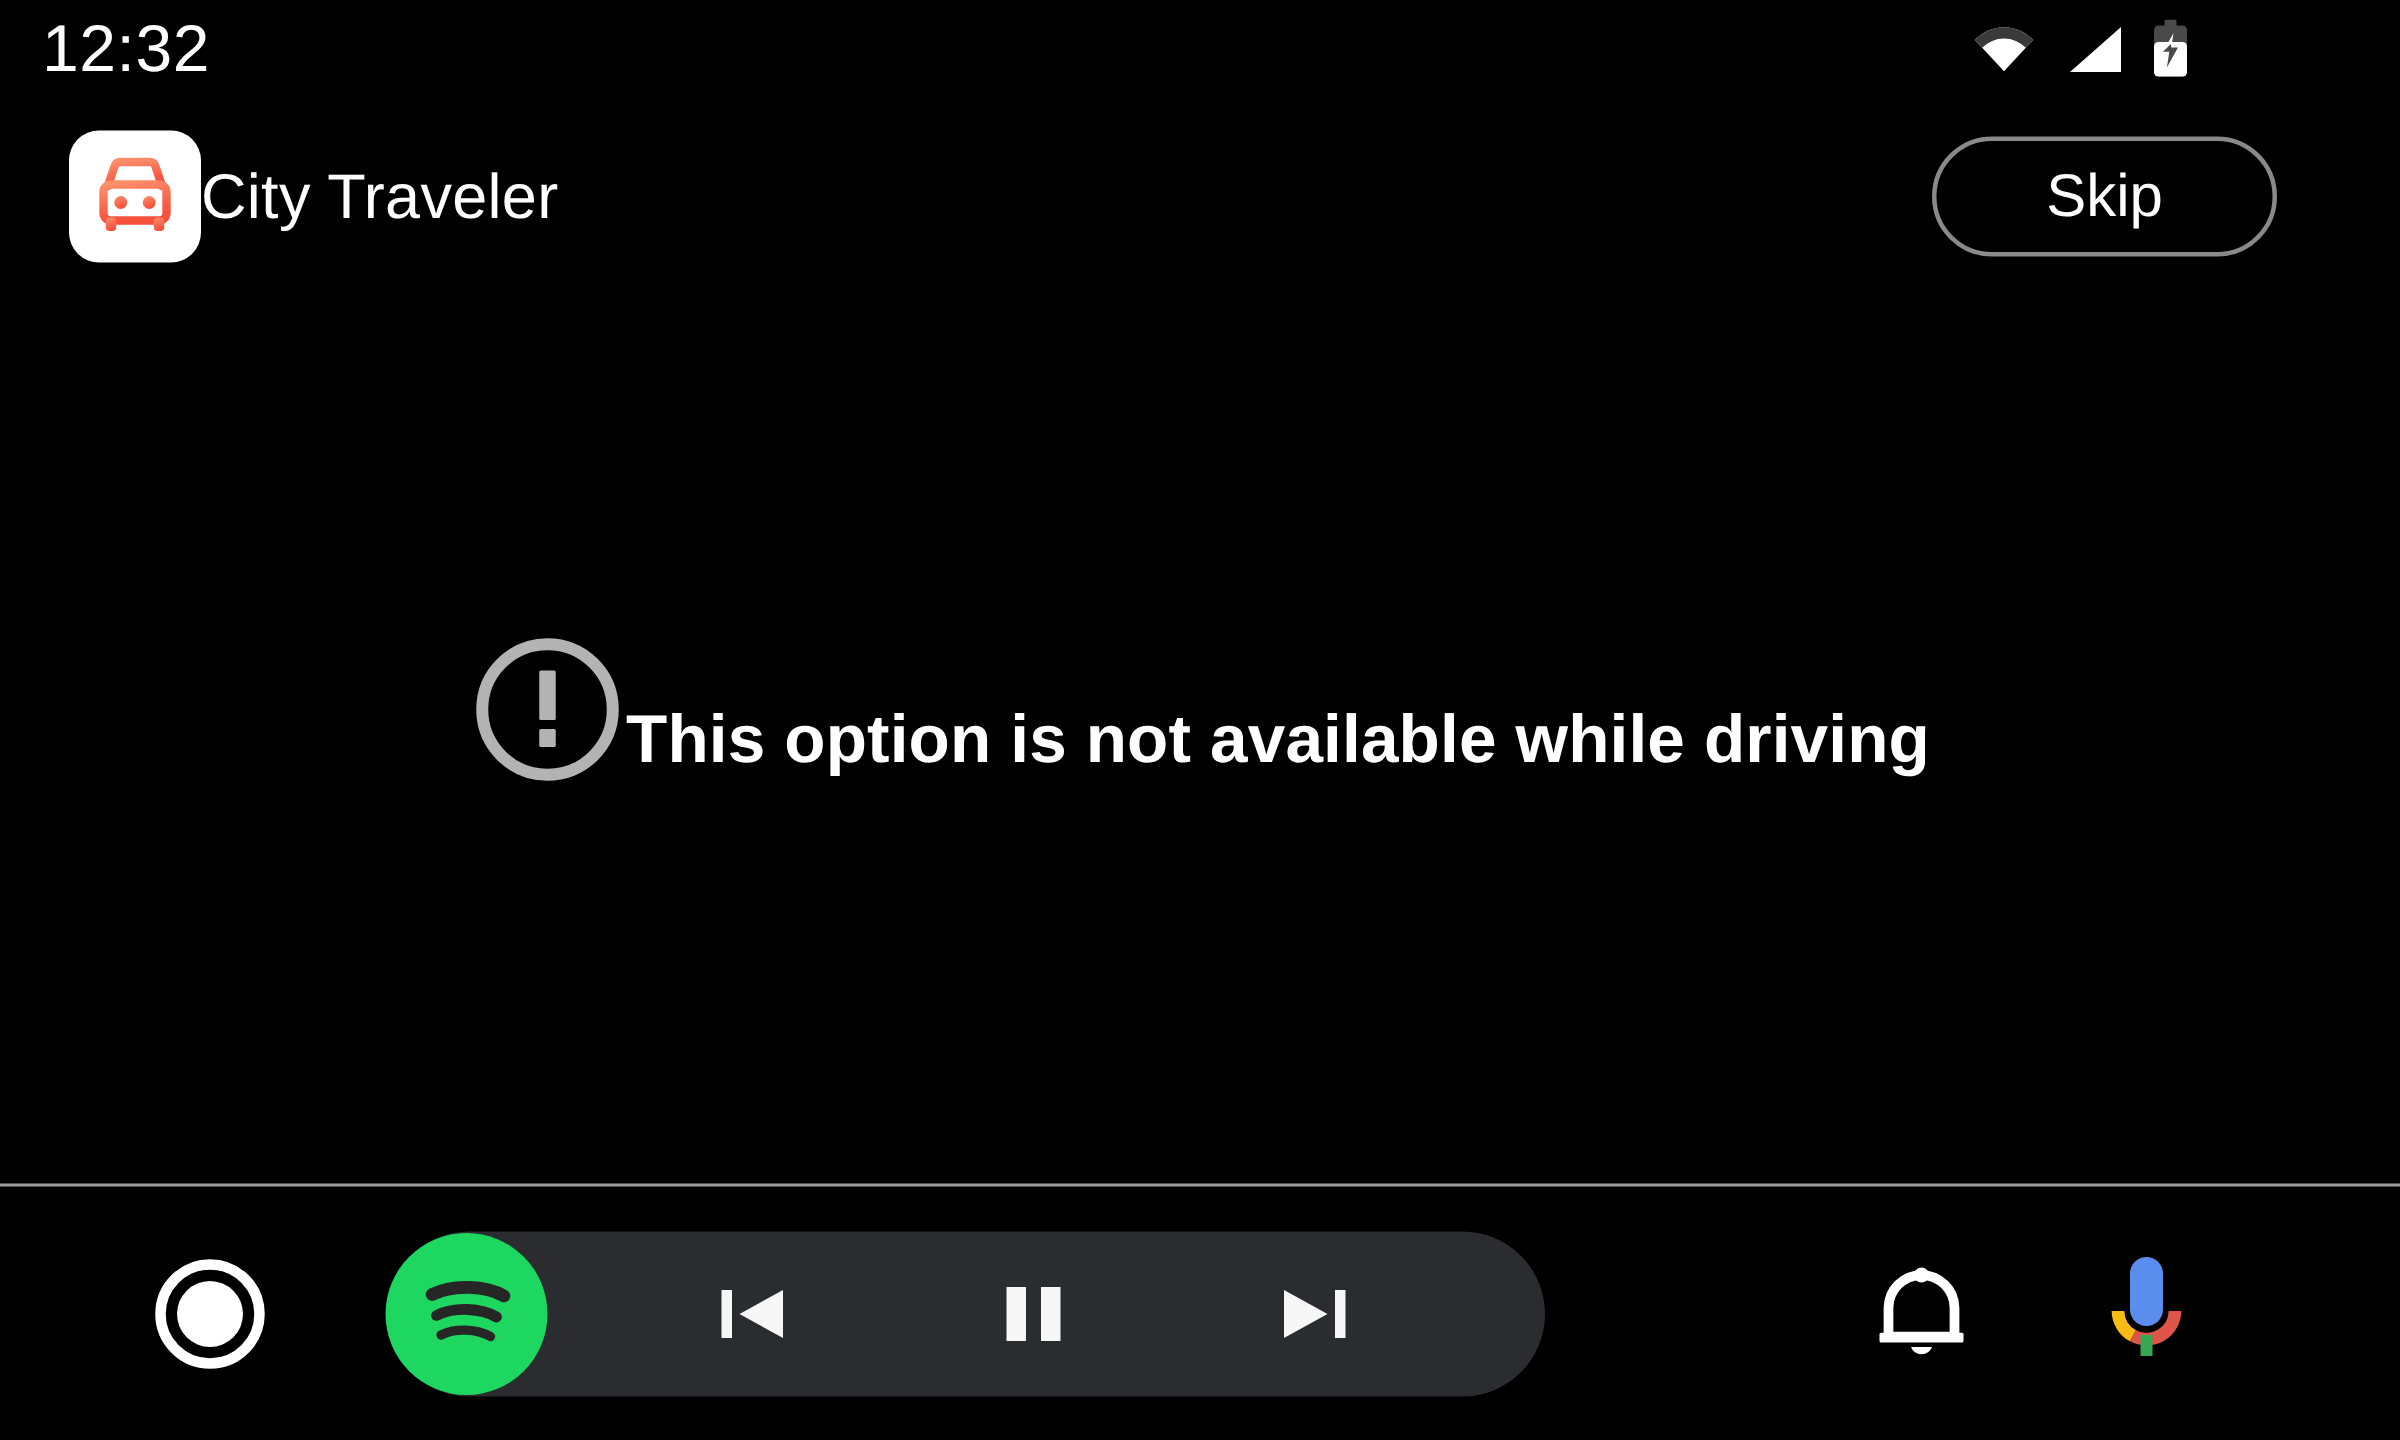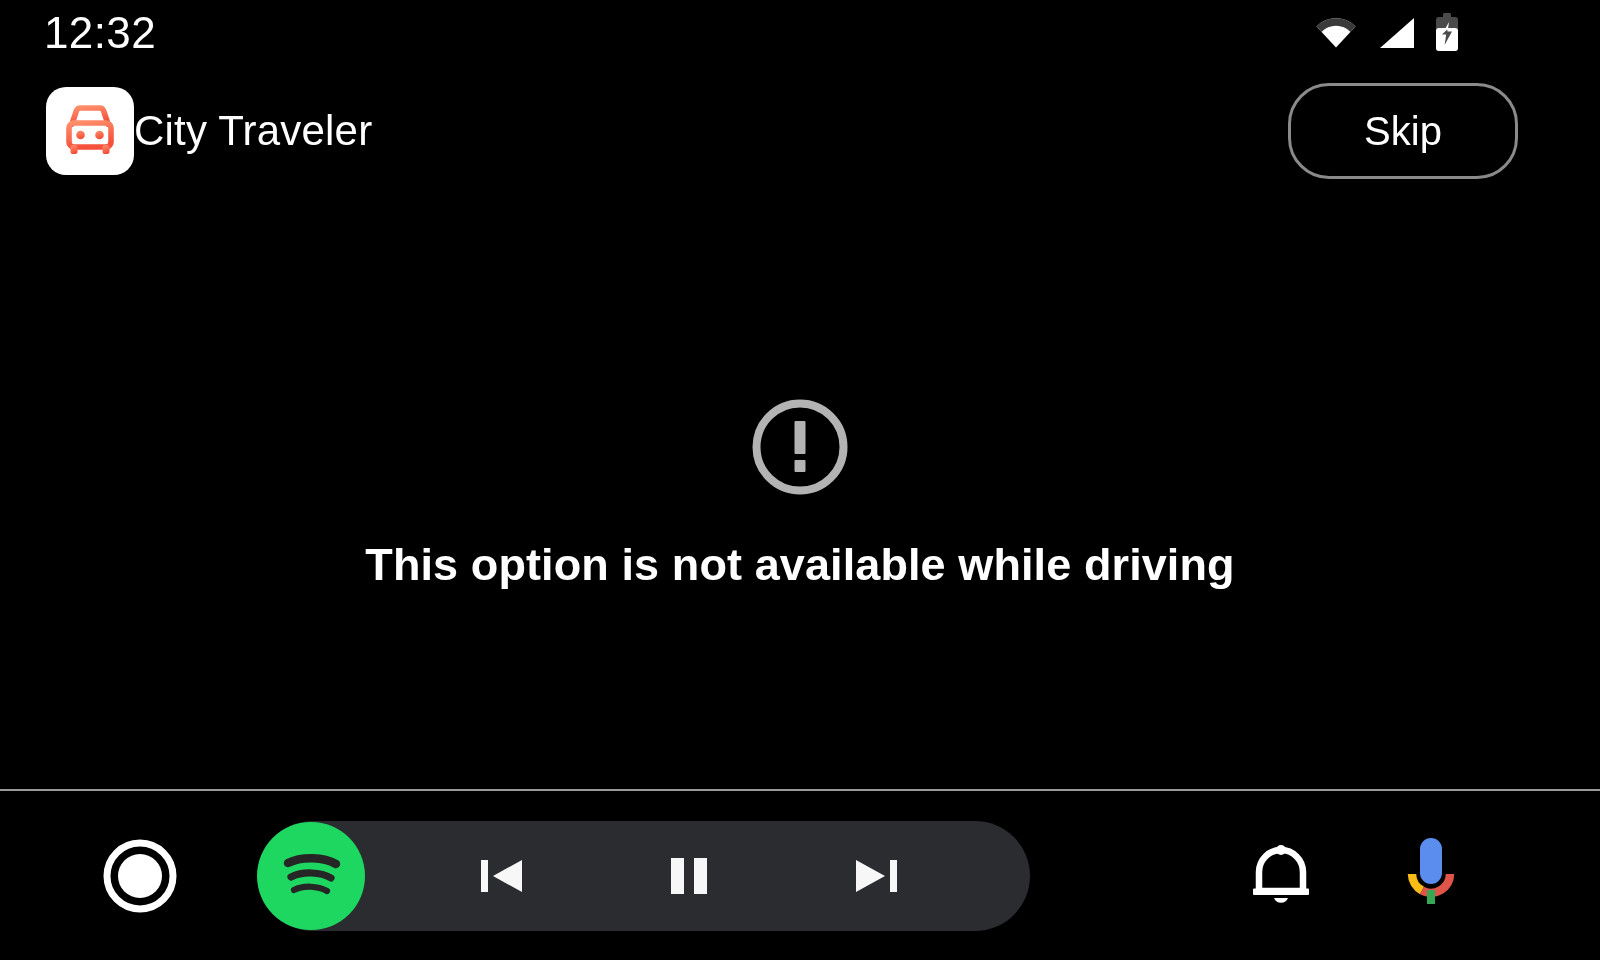--- a/index.html
+++ b/index.html
@@ -20,21 +20,21 @@
   .status-bar {
     position: absolute;
     top: 0;
     left: 0;
     width: 1516px;
     height: 66px;
     display: flex;
     align-items: center;
     justify-content: space-between;
     box-sizing: border-box;
-    padding: 0 56px 0 44px;
+    padding: 0 56px 0 28px;
   }
   .status-clock {
     font-size: 44px;
     font-weight: 400;
     letter-spacing: 0.4px;
     line-height: 1;
     color: #ffffff;
   }
   .status-icons {
     display: flex;
@@ -74,21 +74,21 @@
   .app-title {
     font-size: 42px;
     font-weight: 400;
     color: #ffffff;
     letter-spacing: 0.2px;
     white-space: nowrap;
   }
   .skip-button {
     flex: 0 0 auto;
     min-width: 230px;
-    height: 96px;
+    height: 80px;
     border-radius: 41px;
     border: 3px solid #8a8a8a;
     background: transparent;
     color: #ffffff;
     font-family: "Liberation Sans", sans-serif;
     font-size: 40px;
     font-weight: 400;
     display: flex;
     align-items: center;
     justify-content: center;
@@ -98,21 +98,21 @@
   }
 
   
   .content-area {
     position: absolute;
     top: 196px;
     left: 0;
     width: 1600px;
     height: 593px;
     display: flex;
-    flex-direction: column;
+    flex-direction: row;
     align-items: center;
     justify-content: center;
   }
   .warning-wrap {
     margin-bottom: 40px;
     display: flex;
     align-items: center;
     justify-content: center;
   }
   .warning-wrap svg { display: block; }

